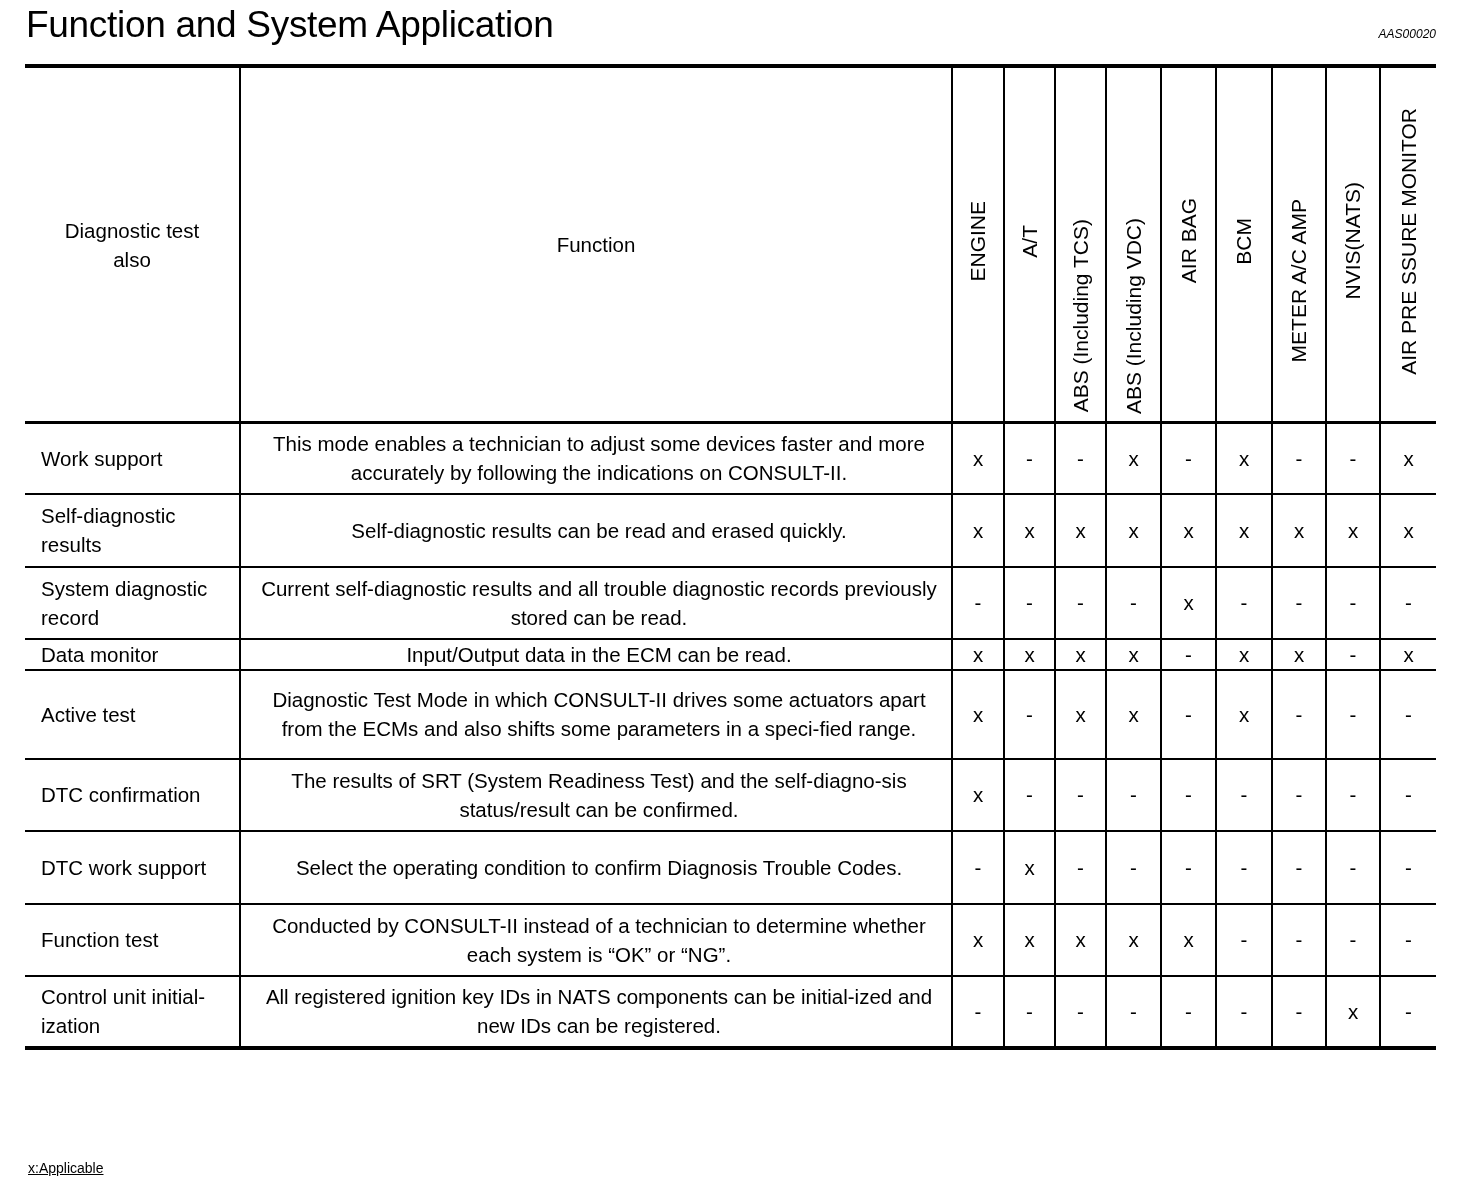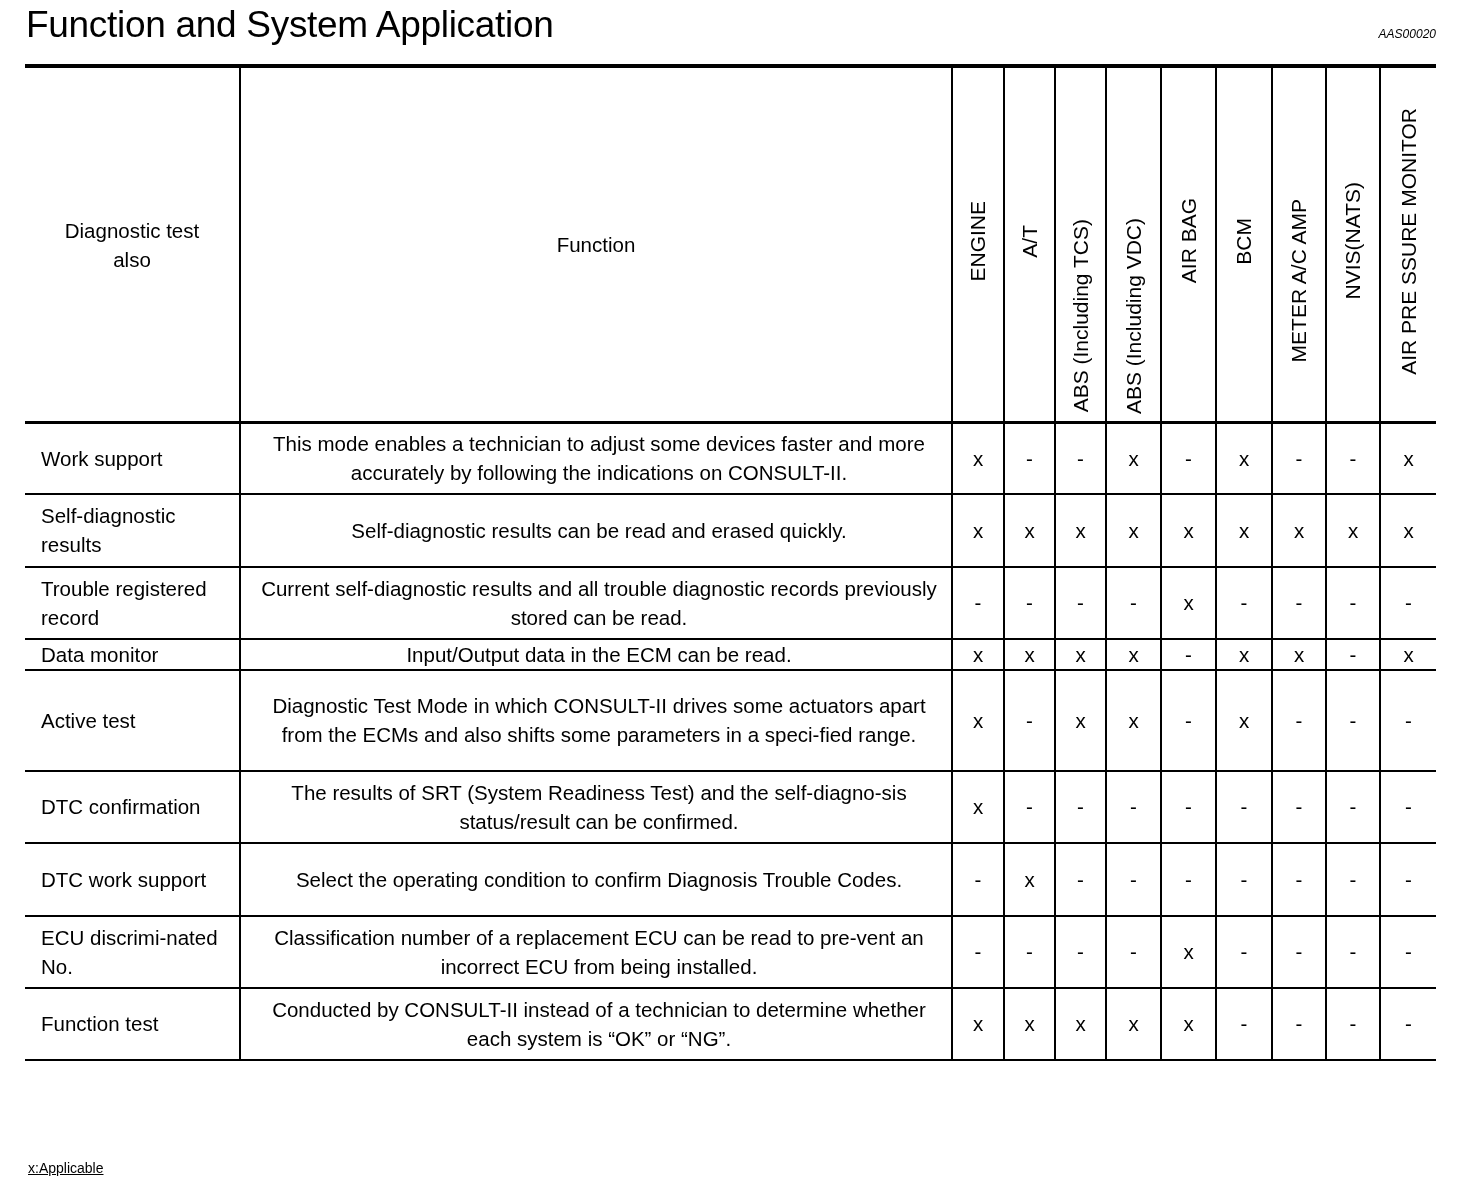--- a/index.html
+++ b/index.html
@@ -77,21 +77,21 @@
         <td class="mark thin">x</td>
         <td class="mark">x</td>
         <td class="mark thin">x</td>
         <td class="mark">x</td>
         <td class="mark">x</td>
         <td class="mark">x</td>
         <td class="mark">x</td>
         <td class="mark thin">x</td>
       </tr>
       <tr class="row" style="height: 72px;">
-    <td class="mode thin">Trouble registered record</td>
+    <td class="mode thin">System diagnostic record</td>
     <td class="func thin">Current self-diagnostic results and all trouble diagnostic records previously stored can be read.</td>
   <td class="mark">-</td>
         <td class="mark thin">-</td>
         <td class="mark">-</td>
         <td class="mark thin">-</td>
         <td class="mark">x</td>
         <td class="mark">-</td>
         <td class="mark">-</td>
         <td class="mark">-</td>
         <td class="mark thin">-</td>
@@ -102,21 +102,21 @@
   <td class="mark">x</td>
         <td class="mark thin">x</td>
         <td class="mark">x</td>
         <td class="mark thin">x</td>
         <td class="mark">-</td>
         <td class="mark">x</td>
         <td class="mark">x</td>
         <td class="mark">-</td>
         <td class="mark thin">x</td>
       </tr>
-      <tr class="row" style="height: 101px;">
+      <tr class="row" style="height: 89px;">
     <td class="mode thin">Active test</td>
     <td class="func thin">Diagnostic Test Mode in which CONSULT-II drives some actuators apart from the ECMs and also shifts some parameters in a speci-fied range.</td>
   <td class="mark">x</td>
         <td class="mark thin">-</td>
         <td class="mark">x</td>
         <td class="mark thin">x</td>
         <td class="mark">-</td>
         <td class="mark">x</td>
         <td class="mark">-</td>
         <td class="mark">-</td>
@@ -142,41 +142,41 @@
         <td class="mark thin">x</td>
         <td class="mark">-</td>
         <td class="mark thin">-</td>
         <td class="mark">-</td>
         <td class="mark">-</td>
         <td class="mark">-</td>
         <td class="mark">-</td>
         <td class="mark thin">-</td>
       </tr>
       <tr class="row" style="height: 72px;">
-    <td class="mode thin">ECU discrimi-nated No.</td>
-    <td class="func thin">Classification number of a replacement ECU can be read to pre-vent an incorrect ECU from being installed.</td>
-  <td class="mark">-</td>
-        <td class="mark thin">-</td>
-        <td class="mark">-</td>
-        <td class="mark thin">-</td>
-        <td class="mark">x</td>
-        <td class="mark">-</td>
-        <td class="mark">-</td>
-        <td class="mark">-</td>
-        <td class="mark thin">-</td>
-      </tr>
-      <tr class="row" style="height: 72px;">
     <td class="mode thin">Function test</td>
     <td class="func thin">Conducted by CONSULT-II instead of a technician to determine whether each system is “OK” or “NG”.</td>
   <td class="mark">x</td>
         <td class="mark thin">x</td>
         <td class="mark">x</td>
         <td class="mark thin">x</td>
         <td class="mark">x</td>
         <td class="mark">-</td>
         <td class="mark">-</td>
         <td class="mark">-</td>
         <td class="mark thin">-</td>
       </tr>
+      <tr class="row last" style="height: 72px;">
+    <td class="mode thin">Control unit initial-ization</td>
+    <td class="func thin">All registered ignition key IDs in NATS components can be initial-ized and new IDs can be registered.</td>
+  <td class="mark">-</td>
+        <td class="mark thin">-</td>
+        <td class="mark">-</td>
+        <td class="mark thin">-</td>
+        <td class="mark">-</td>
+        <td class="mark">-</td>
+        <td class="mark">-</td>
+        <td class="mark">x</td>
+        <td class="mark thin">-</td>
+      </tr>
     </tbody>
 </table>
 
 <div class="footer">x:Applicable</div>
 
 </body></html>

